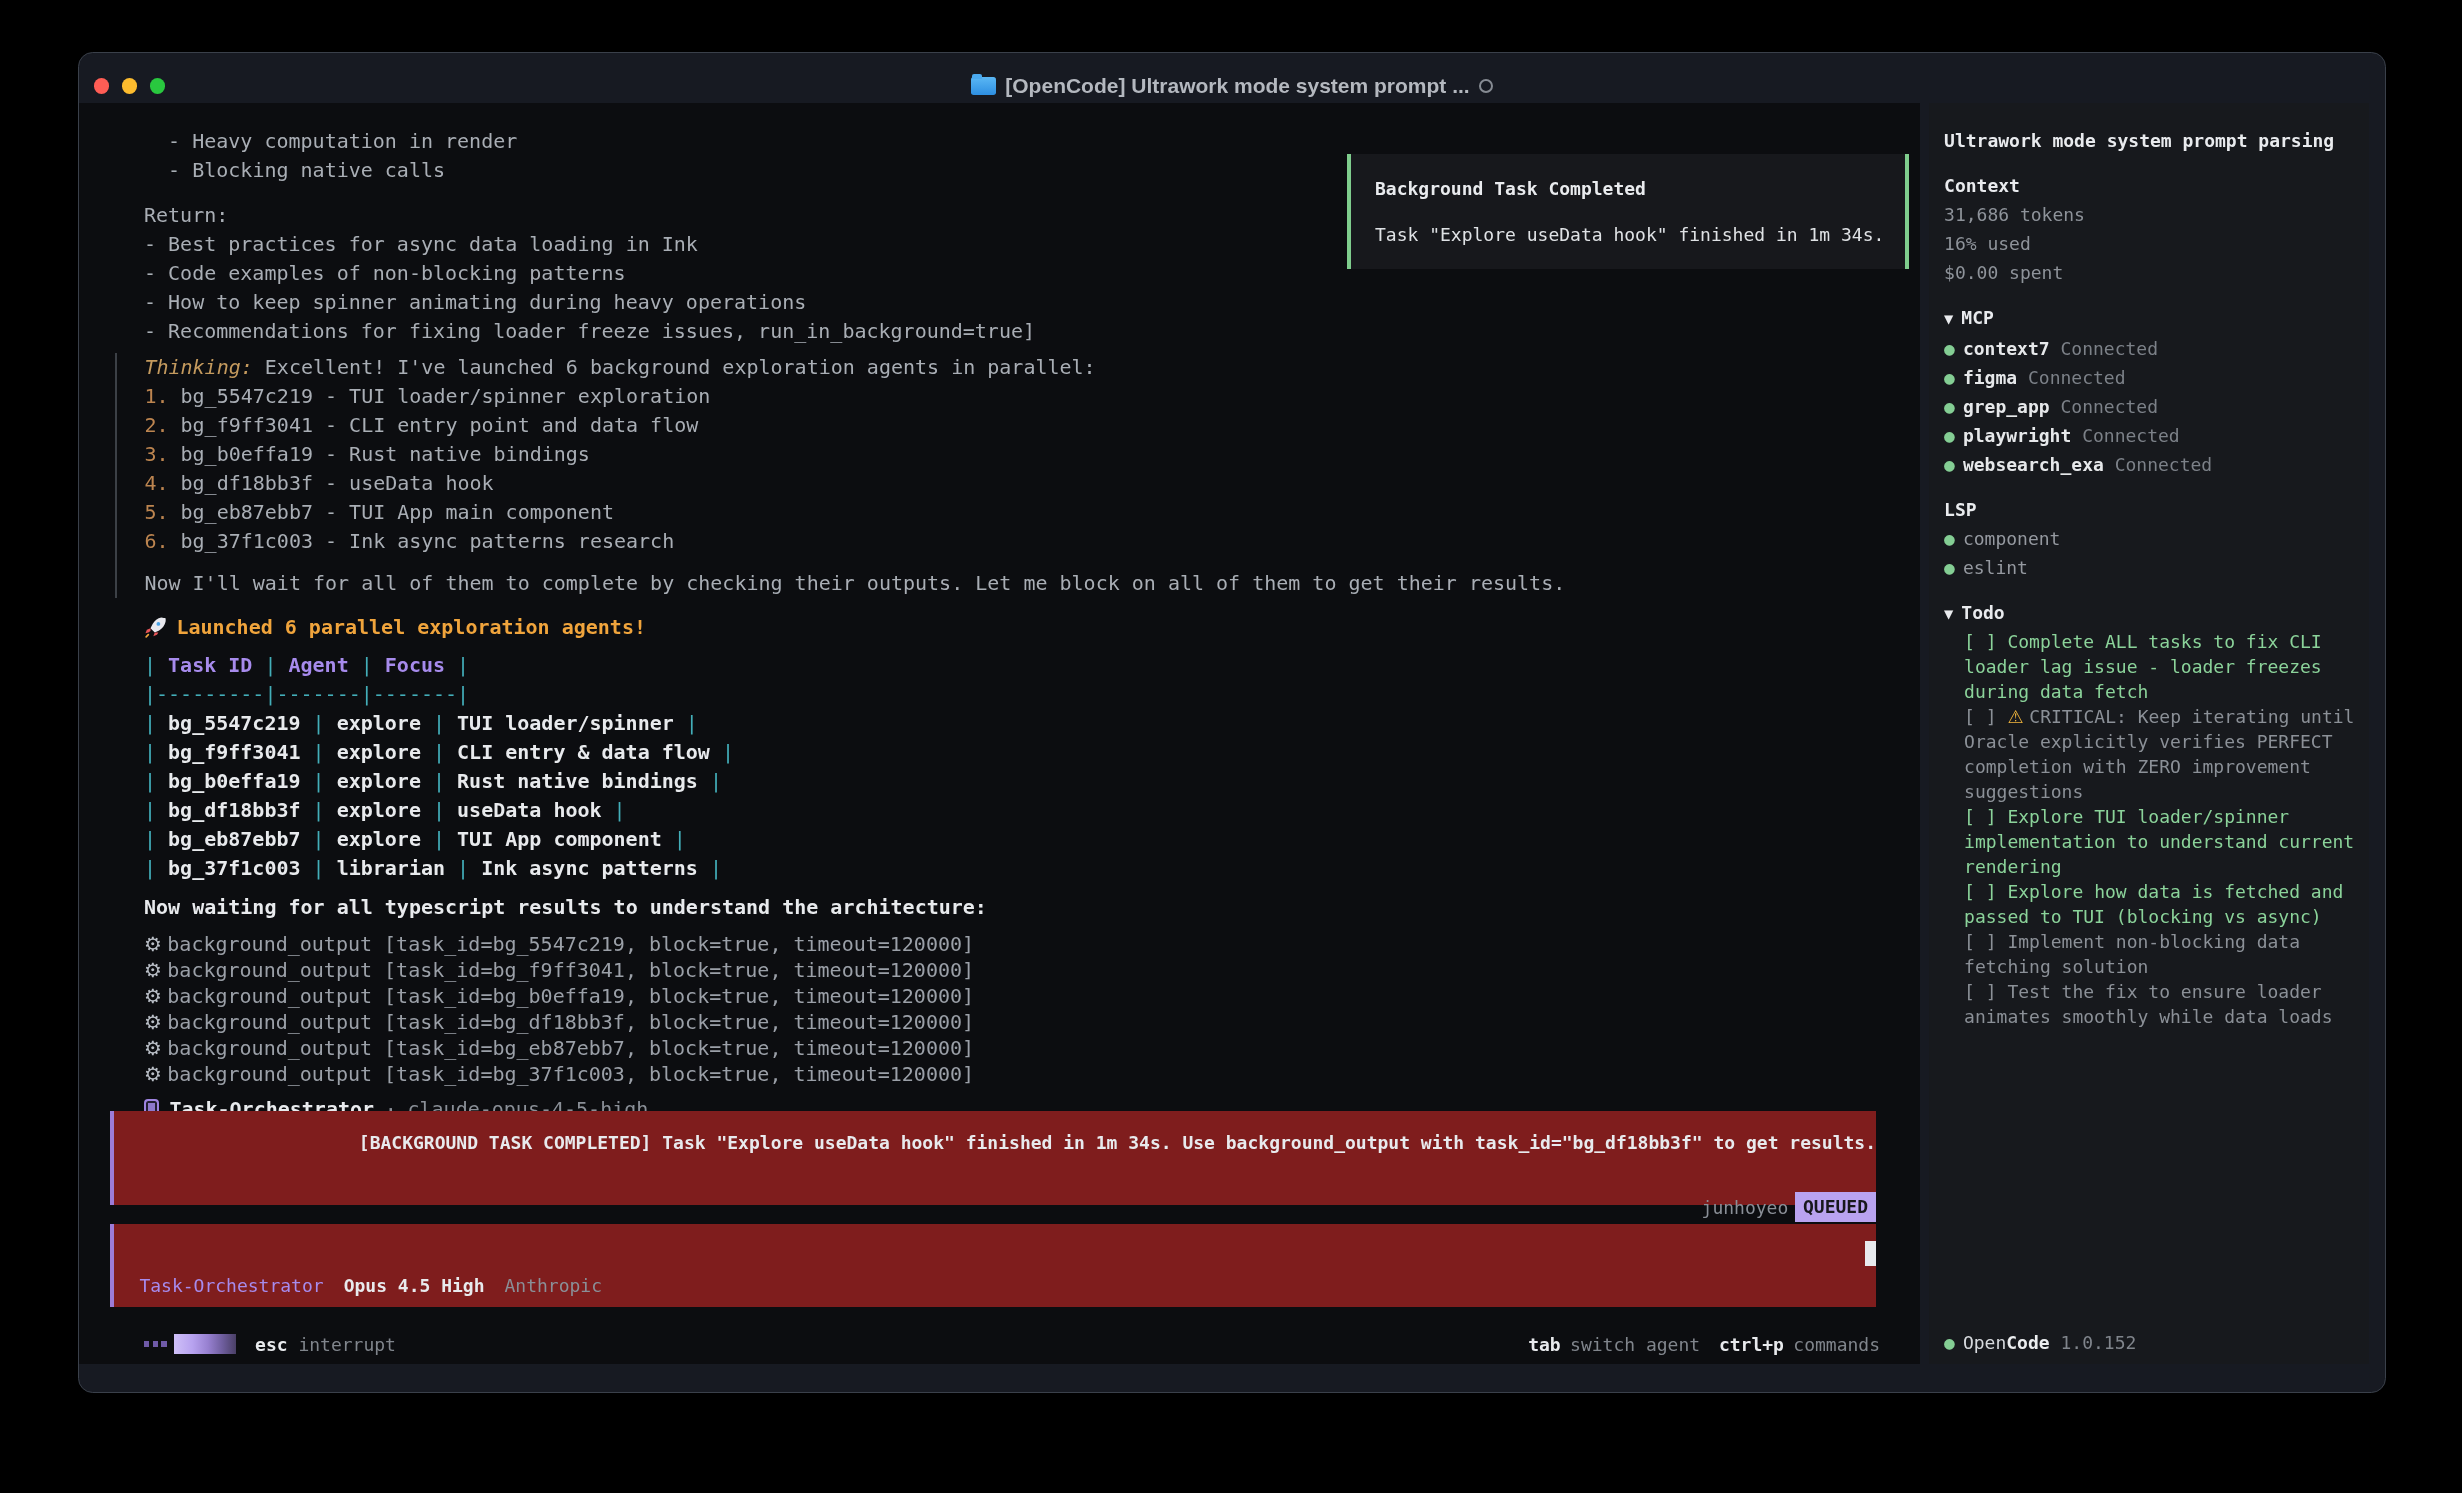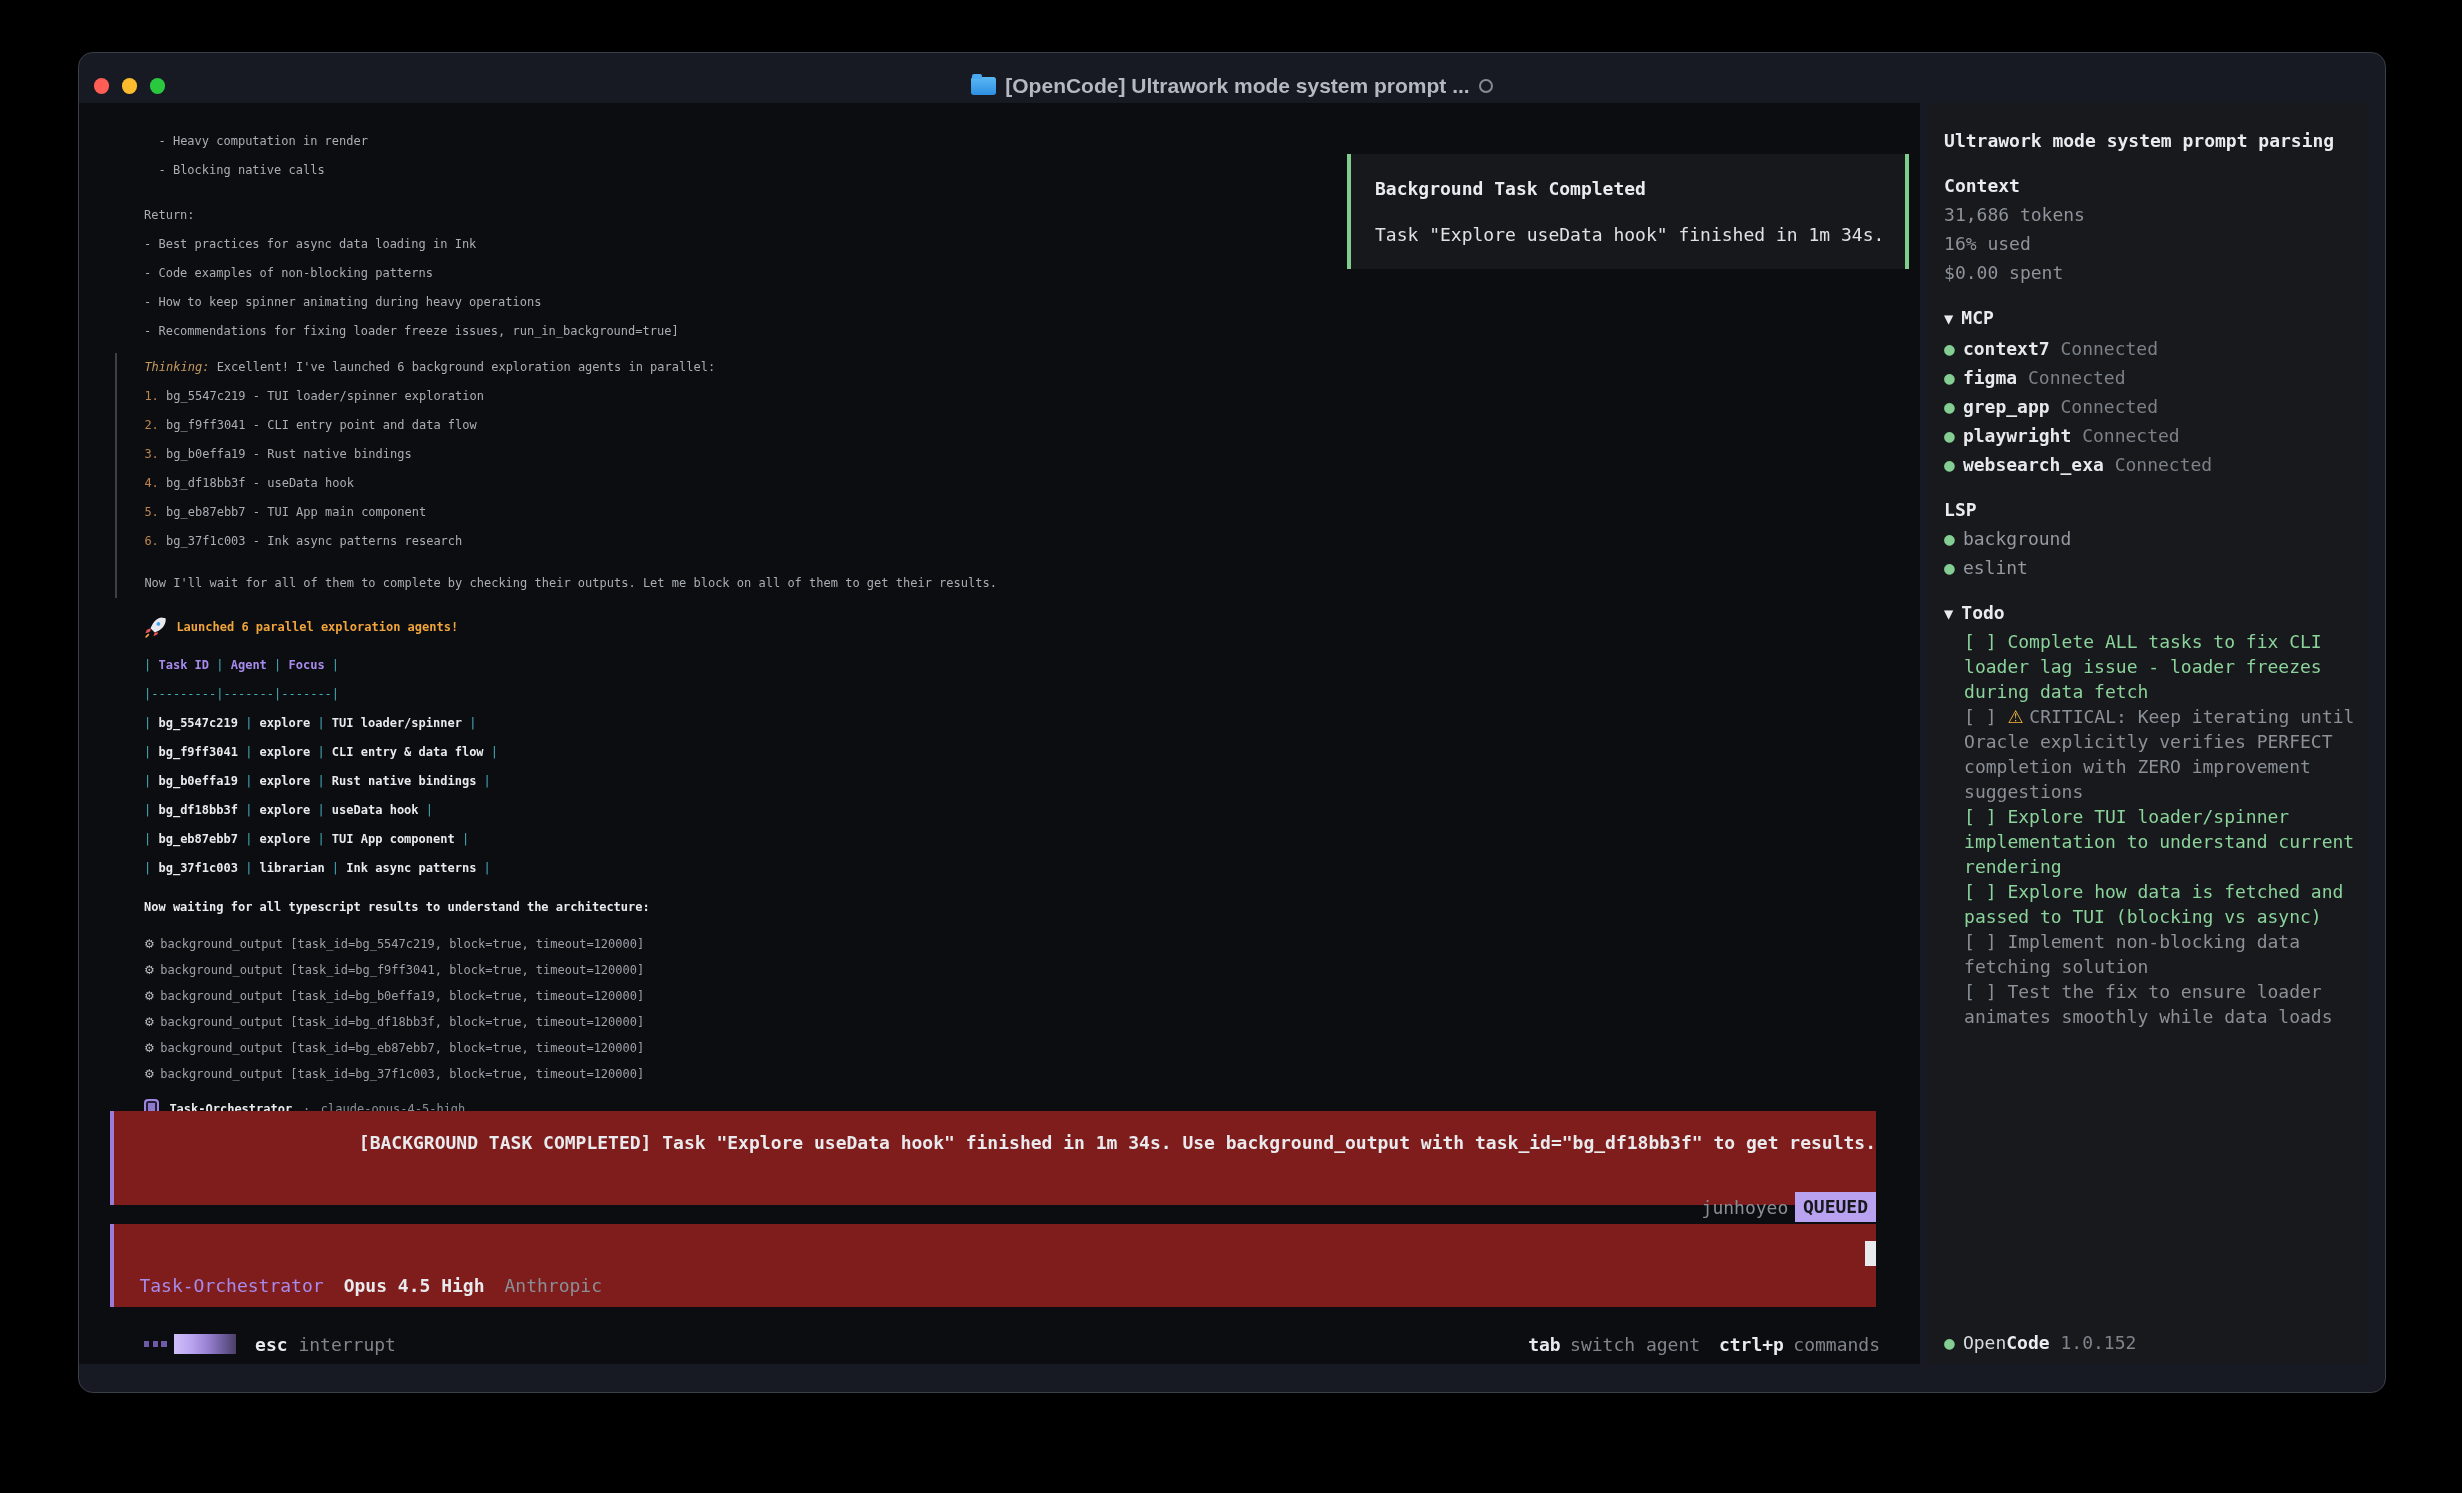--- a/index.html
+++ b/index.html
@@ -19,21 +19,21 @@
   .folder-ico::before { content:""; position:absolute; left:1.3px; top:-3.3px; width:10px; height:5.4px; border-radius:2px 2px 0 0; background:#4aa9ee; }
   .wtitle { font-family:"Liberation Sans",sans-serif; font-weight:bold; font-size:21px; color:#b4b8bf; white-space:pre; }
   .proxy { width:14px; height:14px; border:2px solid #9aa0a7; border-radius:50%; opacity:.85; }
 
   
   .content { position:absolute; left:0; top:50px; right:0; bottom:28px; display:flex; }
   .main { width:1841px; height:100%; background:#0c0d10; position:relative; overflow:hidden; }
   .sidebar { width:440px; height:100%; margin-left:9.4px; background:#17191d; position:relative;
              padding:23px 13.4px 0 14.7px; font-size:18px; color:#a6abb2; }
 
-  .scroll { position:absolute; left:0; top:0; right:0; padding:24px 52px 0 65px; font-size:12px; color:#a9aeb5; }
+  .scroll { position:absolute; left:0; top:0; right:0; padding:24px 52px 0 65px; font-size:20px; color:#a9aeb5; }
   .line { line-height:29px; white-space:pre-wrap; }
   .dim { color:#8a8f97; }
   .bold-white { color:#e8eaed; font-weight:bold; }
 
   .think-label { color:#c49a5e; font-style:italic; }
   .num { color:#bd8550; }
   .think-block { border-left:2px solid #3c4046; margin-left:-29px; padding-left:27.4px; }
 
   .rocket-line { color:#f0a43c; font-weight:bold; display:flex; align-items:center; }
   .rocket-svg { width:23px; height:23px; margin-right:9.4px; }
@@ -233,21 +233,21 @@
 
       <div class="shead"><span class="tri">▼</span><span>MCP</span></div>
       <div class="sline"><span class="dot">●</span><span class="mcp-name">context7</span> <span class="status-txt">Connected</span></div>
       <div class="sline"><span class="dot">●</span><span class="mcp-name">figma</span> <span class="status-txt">Connected</span></div>
       <div class="sline"><span class="dot">●</span><span class="mcp-name">grep_app</span> <span class="status-txt">Connected</span></div>
       <div class="sline"><span class="dot">●</span><span class="mcp-name">playwright</span> <span class="status-txt">Connected</span></div>
       <div class="sline"><span class="dot">●</span><span class="mcp-name">websearch_exa</span> <span class="status-txt">Connected</span></div>
       <div class="sgap"></div>
 
       <div class="shead">LSP</div>
-      <div class="sline"><span class="dot">●</span><span class="lsp-name">background</span></div>
+      <div class="sline"><span class="dot">●</span><span class="lsp-name">component</span></div>
       <div class="sline"><span class="dot">●</span><span class="lsp-name">eslint</span></div>
       <div class="sgap"></div>
 
       <div class="shead"><span class="tri">▼</span><span>Todo</span></div>
       <div class="todo-item todo-green"><span>[ ] </span><span class="warn"></span><span>Complete ALL tasks to fix CLI loader lag issue - loader freezes during data fetch</span></div>
       <div class="todo-item todo-gray"><span>[ ] </span><span class="warn">⚠ </span><span>CRITICAL: Keep iterating until Oracle explicitly verifies PERFECT completion with ZERO improvement suggestions</span></div>
       <div class="todo-item todo-green"><span>[ ] </span><span class="warn"></span><span>Explore TUI loader/spinner implementation to understand current rendering</span></div>
       <div class="todo-item todo-green"><span>[ ] </span><span class="warn"></span><span>Explore how data is fetched and passed to TUI (blocking vs async)</span></div>
       <div class="todo-item todo-gray"><span>[ ] </span><span class="warn"></span><span>Implement non-blocking data fetching solution</span></div>
       <div class="todo-item todo-gray"><span>[ ] </span><span class="warn"></span><span>Test the fix to ensure loader animates smoothly while data loads</span></div>

